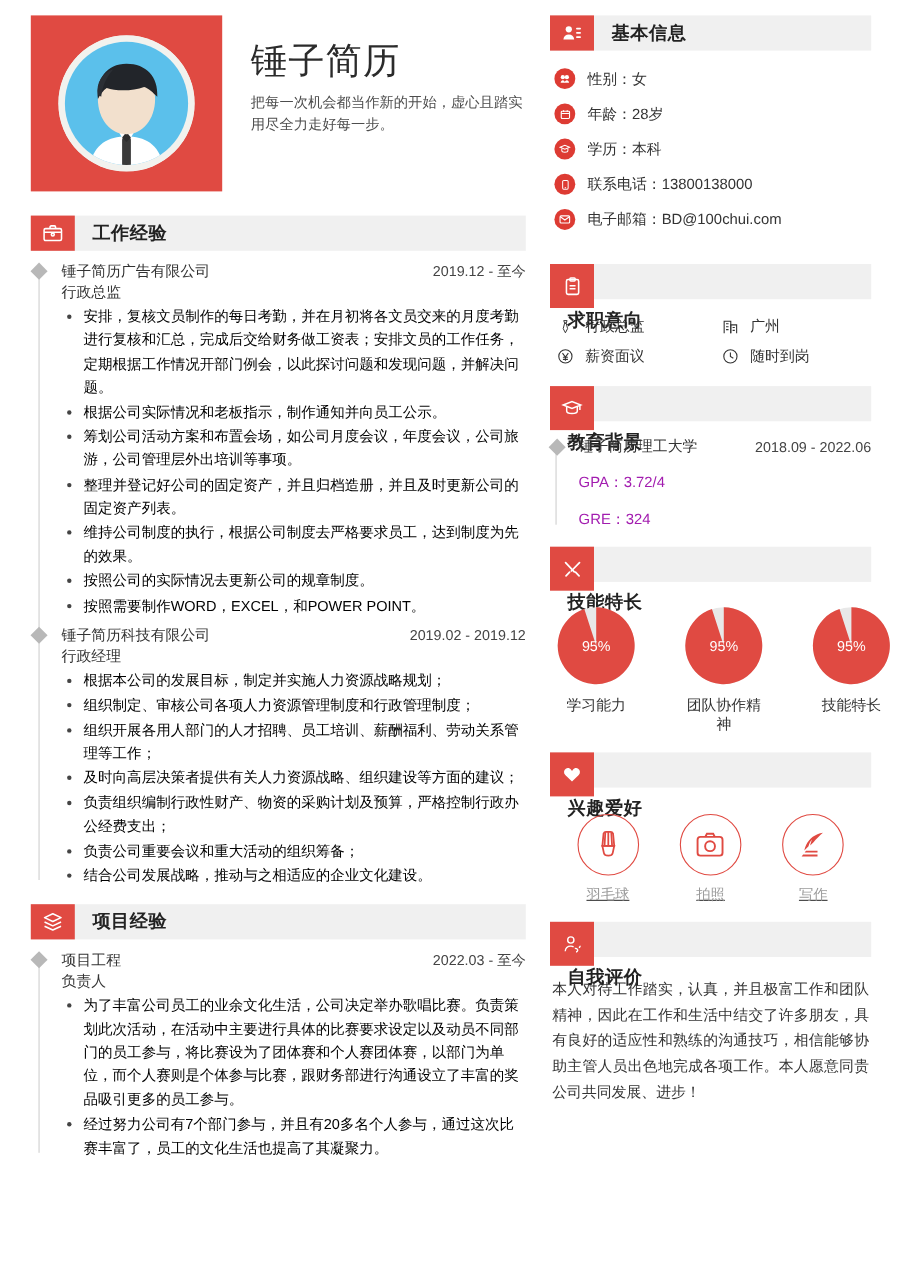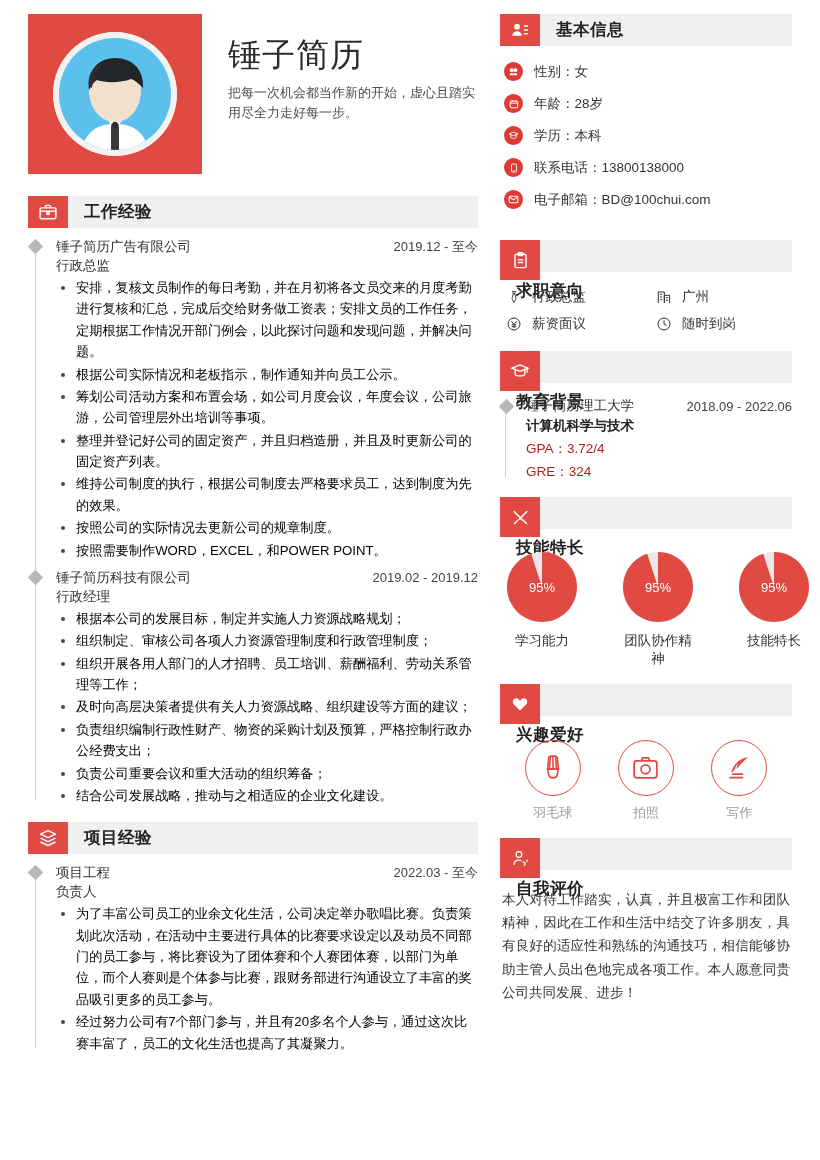--- a/index.html
+++ b/index.html
@@ -101,35 +101,35 @@
   }
   .edu-item { position: relative; }
   .edu-item::before {
     content: ""; position: absolute; left: -25px; top: 4px;
     width: 11px; height: 11px; background: #b8b8b8; transform: rotate(45deg);
   }
   .edu-row { display: flex; justify-content: space-between; align-items: center; }
   .edu-school { font-size: 13.5px; color: #333; }
   .edu-date { font-size: 13px; color: #444; white-space: nowrap; }
   .edu-major { font-size: 13.5px; font-weight: bold; color: #222; margin-top: 2px; }
-  .edu-line { font-size: 13.5px; color: #b91c1c; margin-top: 5px; }
+  .edu-line { font-size: 13.5px; color: #a21caf; margin-top: 15px; }
 
   
   .skills { display: flex; justify-content: space-between; padding: 12px 6px 0 6px; gap: 44px; }
   .skill { width: 98px; text-align: center; }
   .skill-ring { position: relative; width: 72px; height: 72px; margin: 0 auto 9px auto; }
   .skill-ring svg { display: block; }
   .skill-pct {
     position: absolute; left: 0; right: 0; top: 50%; transform: translateY(-50%);
     font-size: 13px; color: #fff; text-align: center;
   }
   .skill-label { font-size: 13.5px; color: #333; }
 
   
-  .hobbies { display: flex; padding: 14px 6px 0 6px; }
+  .hobbies { display: flex; padding: 14px 6px 0 6px; text-decoration: underline; }
   .hobby { width: 98px; text-align: center; }
   .hobby-ring {
     width: 56px; height: 56px; margin: 0 auto 8px auto; border-radius: 50%;
     border: 1.6px solid #e04a42; display: flex; align-items: center; justify-content: center;
   }
   .hobby-label { font-size: 13px; color: #9a9a9a; }
 
   
   .selfeval { font-size: 13.5px; line-height: 1.72; color: #333; padding: 8px 2px 0 2px; text-align: justify; }
 </style>
@@ -366,21 +366,20 @@
       </div>
       <div class="sec-title">教育背景</div>
     </div>
 
     <div class="edu">
       <div class="edu-item">
         <div class="edu-row">
           <span class="edu-school">锤子简历理工大学</span>
           <span class="edu-date">2018.09 - 2022.06</span>
         </div>
-        <div class="edu-major">计算机科学与技术</div>
         <div class="edu-line">GPA：3.72/4</div>
         <div class="edu-line">GRE：324</div>
       </div>
     </div>
 
     <div class="sec-head sec-right">
       <div class="sec-icon">
         <svg width="19" height="19" viewBox="0 0 24 24" fill="none" stroke="#fff" stroke-width="2" stroke-linecap="round">
           <path d="M4 4.5 14 15"></path>
             <path d="M20 4.5 10.6 14"></path>

